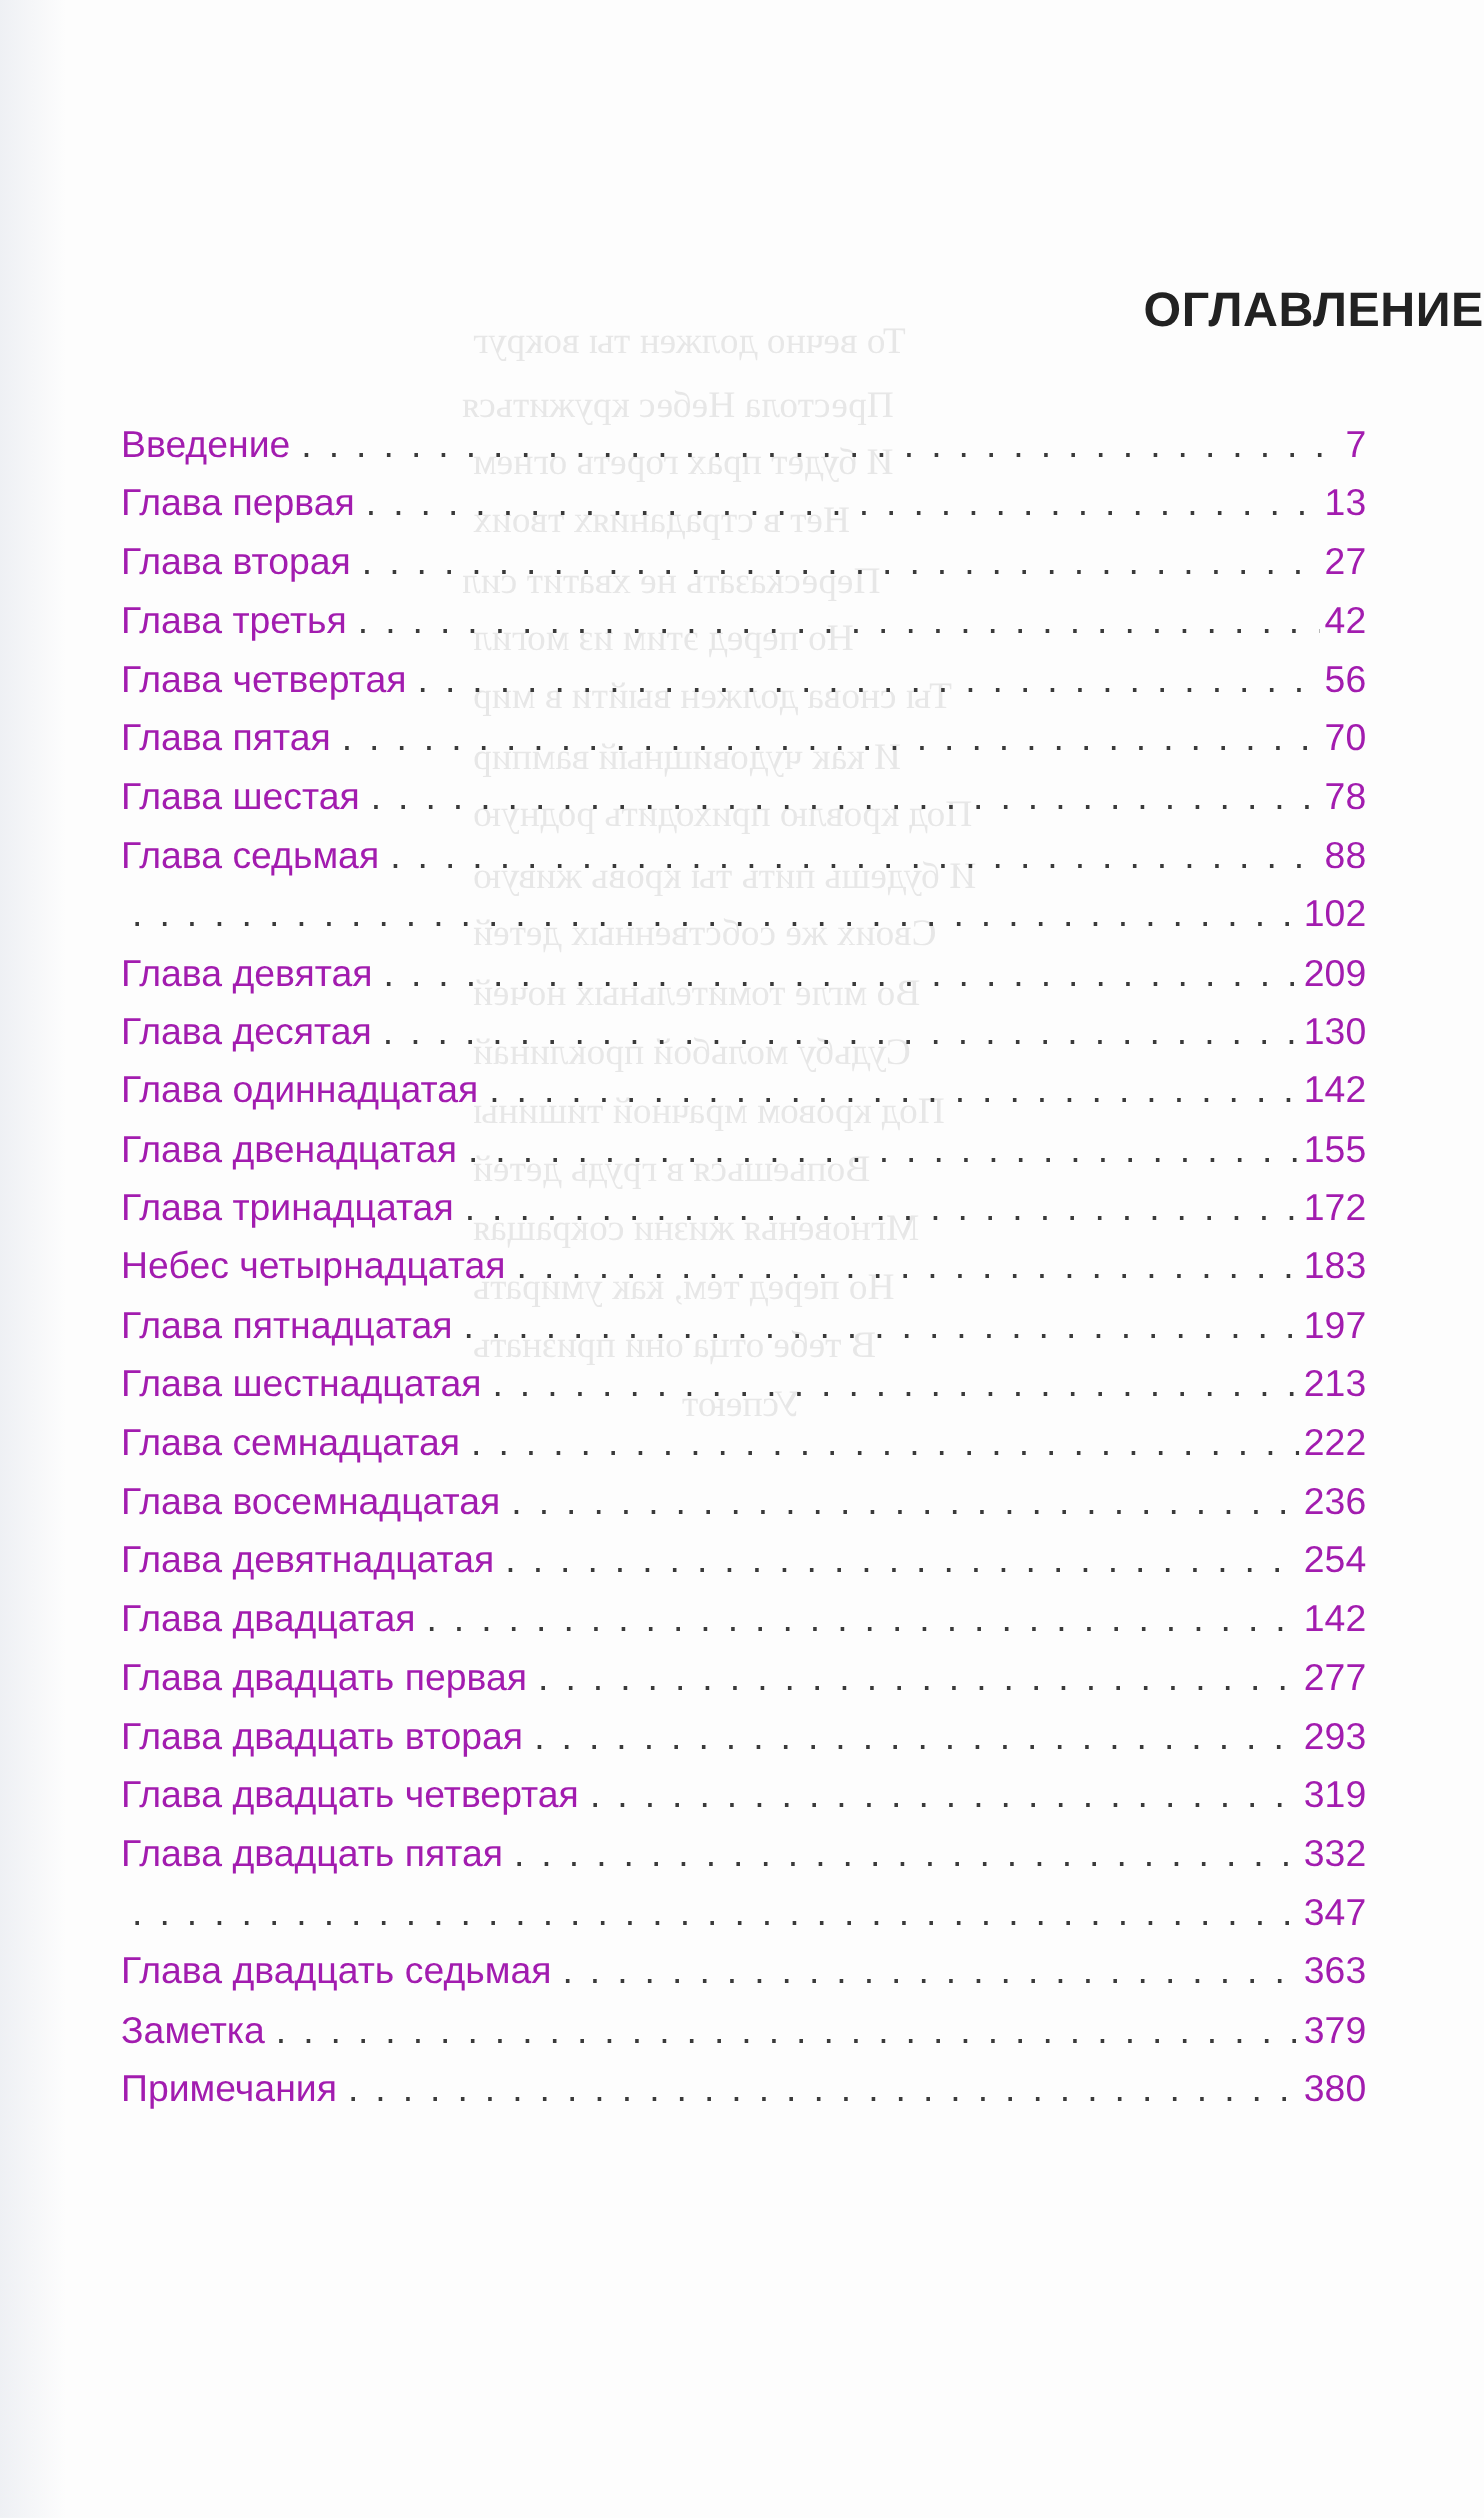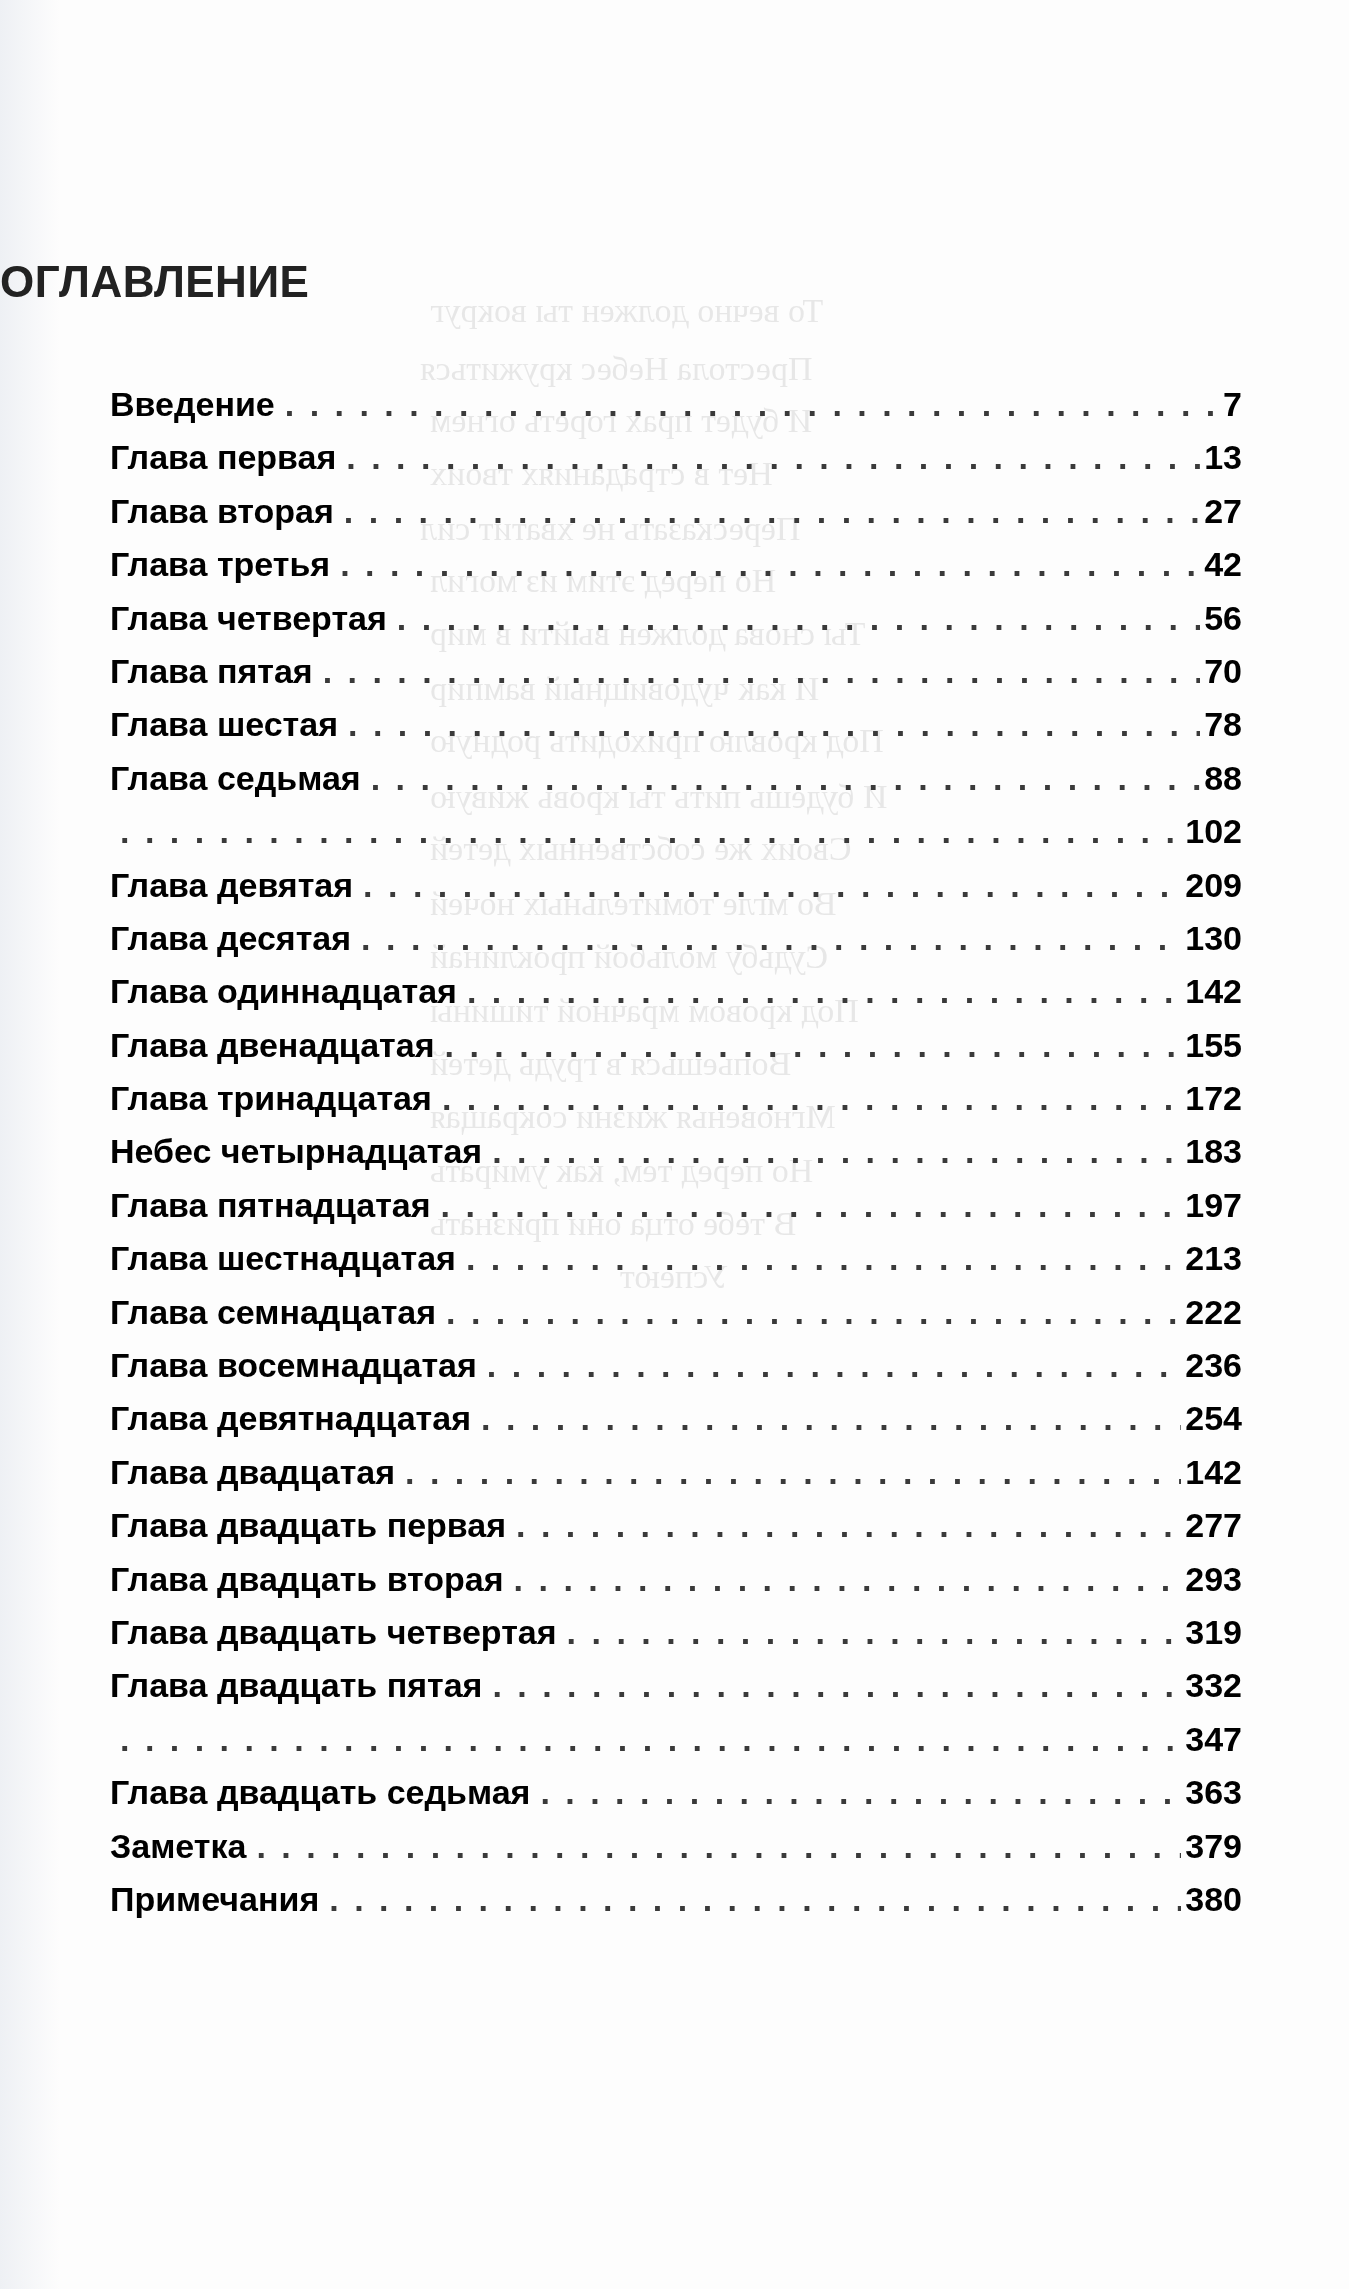--- a/index.html
+++ b/index.html
@@ -19,44 +19,43 @@
       position: absolute;
       left: 0; top: 0; bottom: 0;
       width: 60px;
       background: linear-gradient(to right, #eef0f4, rgba(253,253,253,0));
     }
     .toc-title {
       position: absolute;
       top: 228px;
       left: 0;
       width: 1349px;
-      text-align: left;
+      text-align: right;
       font-size: 44px;
       font-weight: bold;
       letter-spacing: 0.5px;
       color: #222;
     }
     .toc-list {
       position: absolute;
       top: 378px;
       left: 110px;
       width: 1132px;
       margin: 0;
       padding: 0;
       list-style: none;
     }
     .toc-row {
       display: flex;
       align-items: flex-start;
       height: 53.4px;
       font-size: 34px;
       line-height: 53.4px;
-      color: #000000;
+      color: #a21caf;
       cursor: pointer;
-      font-weight: bold;
     }
     .toc-label {
       white-space: nowrap;
       flex: 0 0 auto;
     }
     .toc-leader {
       flex: 1 1 auto;
       overflow: hidden;
       white-space: nowrap;
       margin: 0 4px 0 10px;

